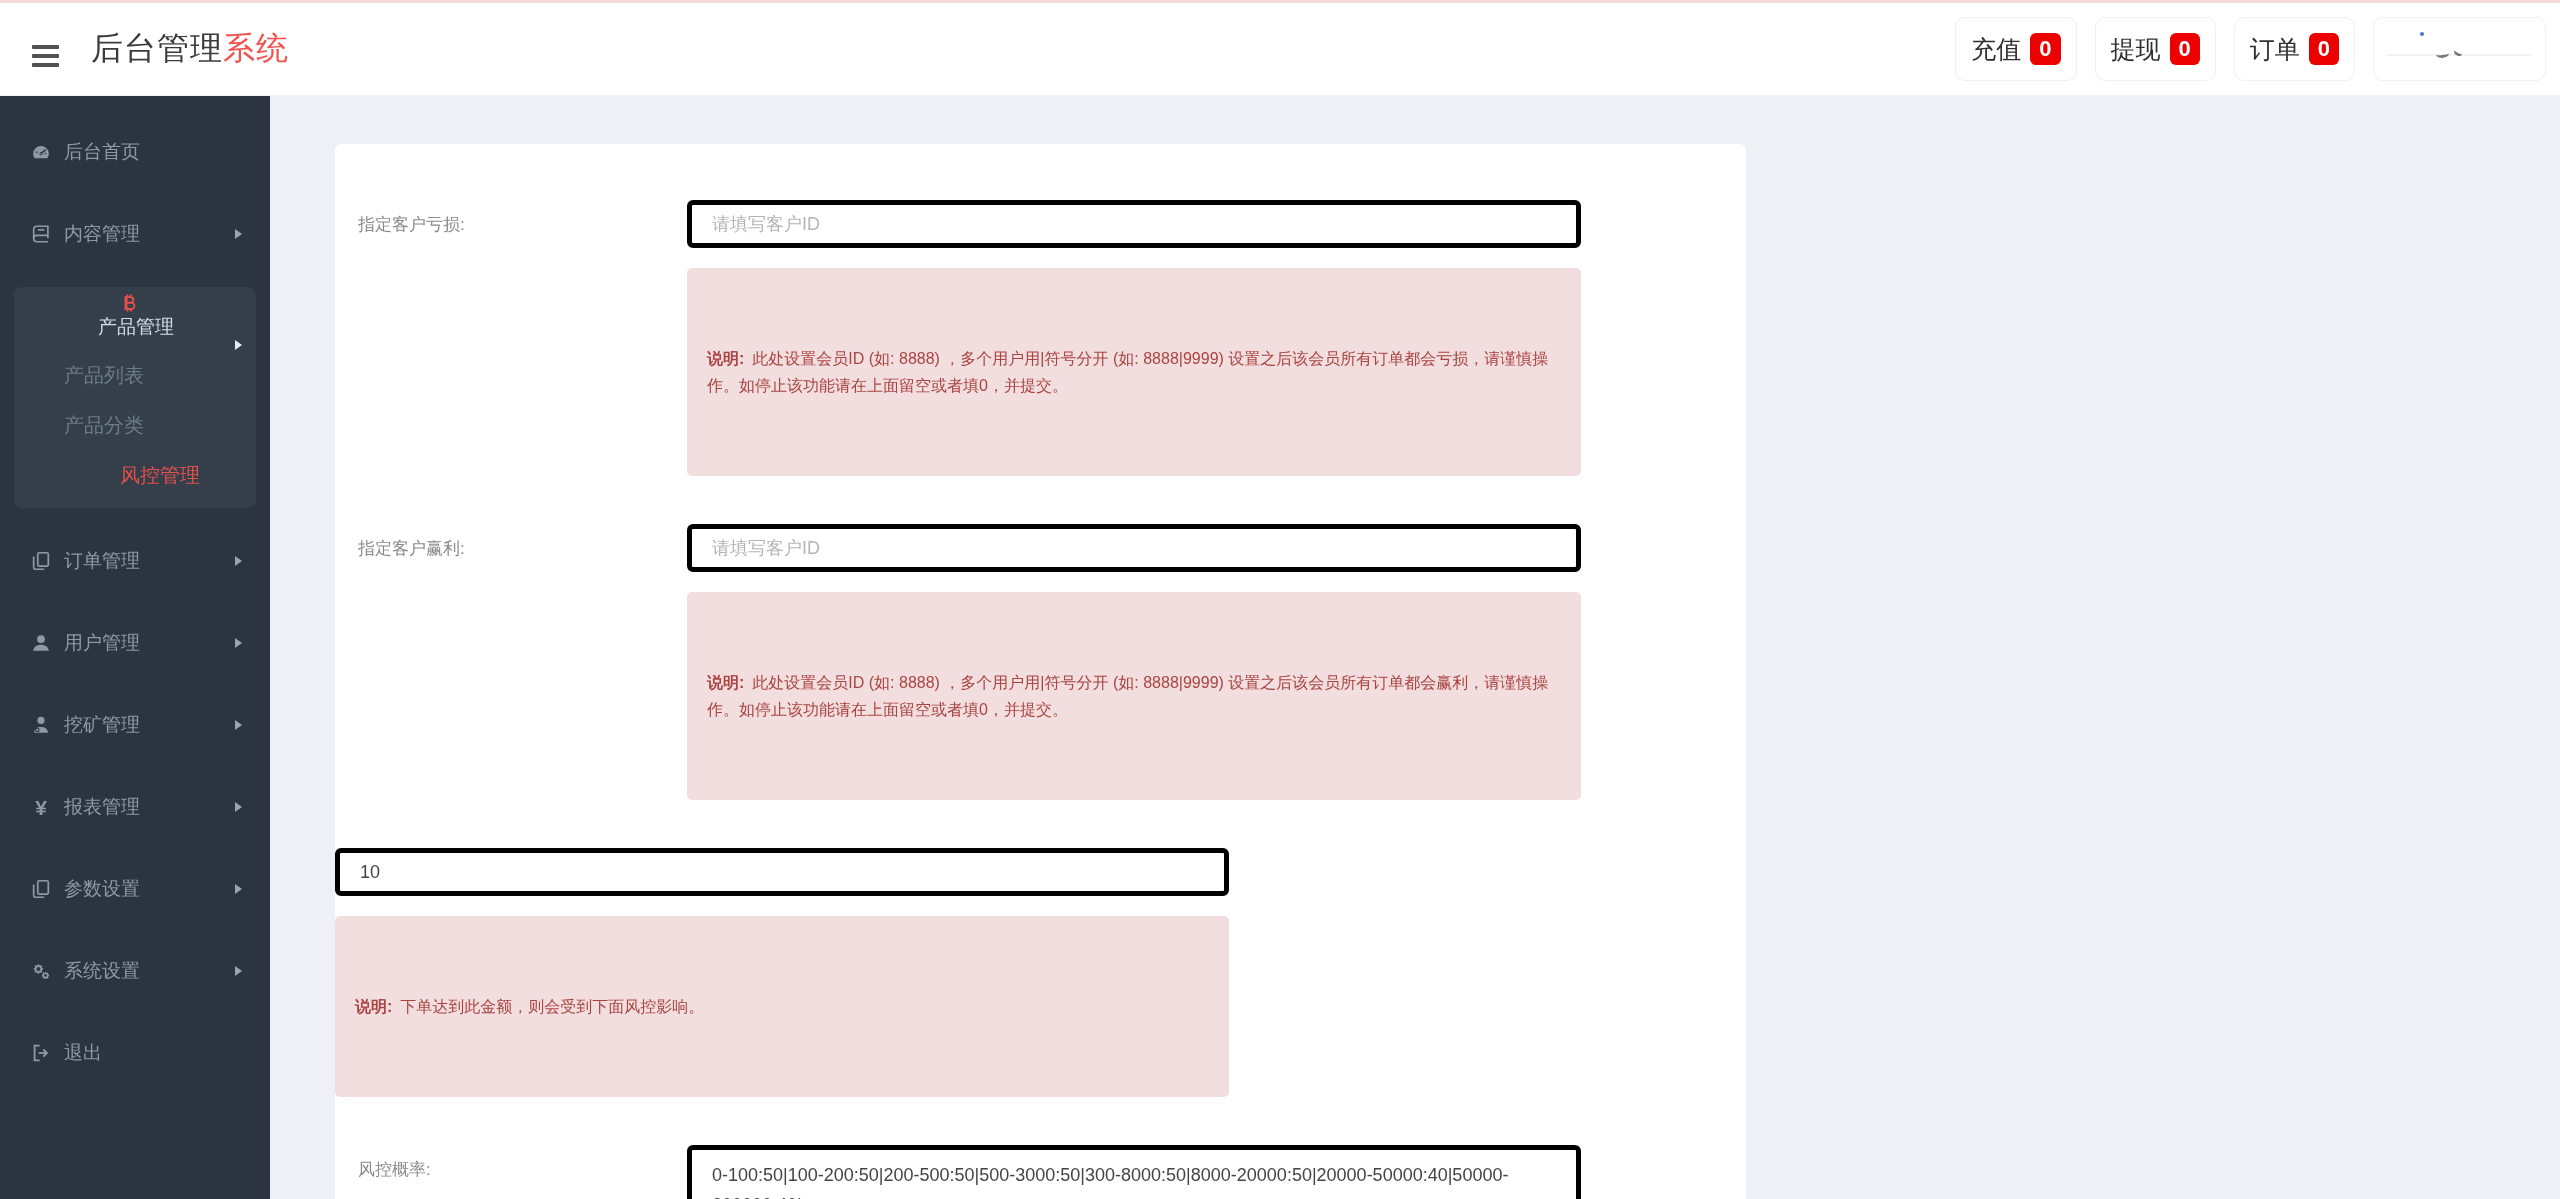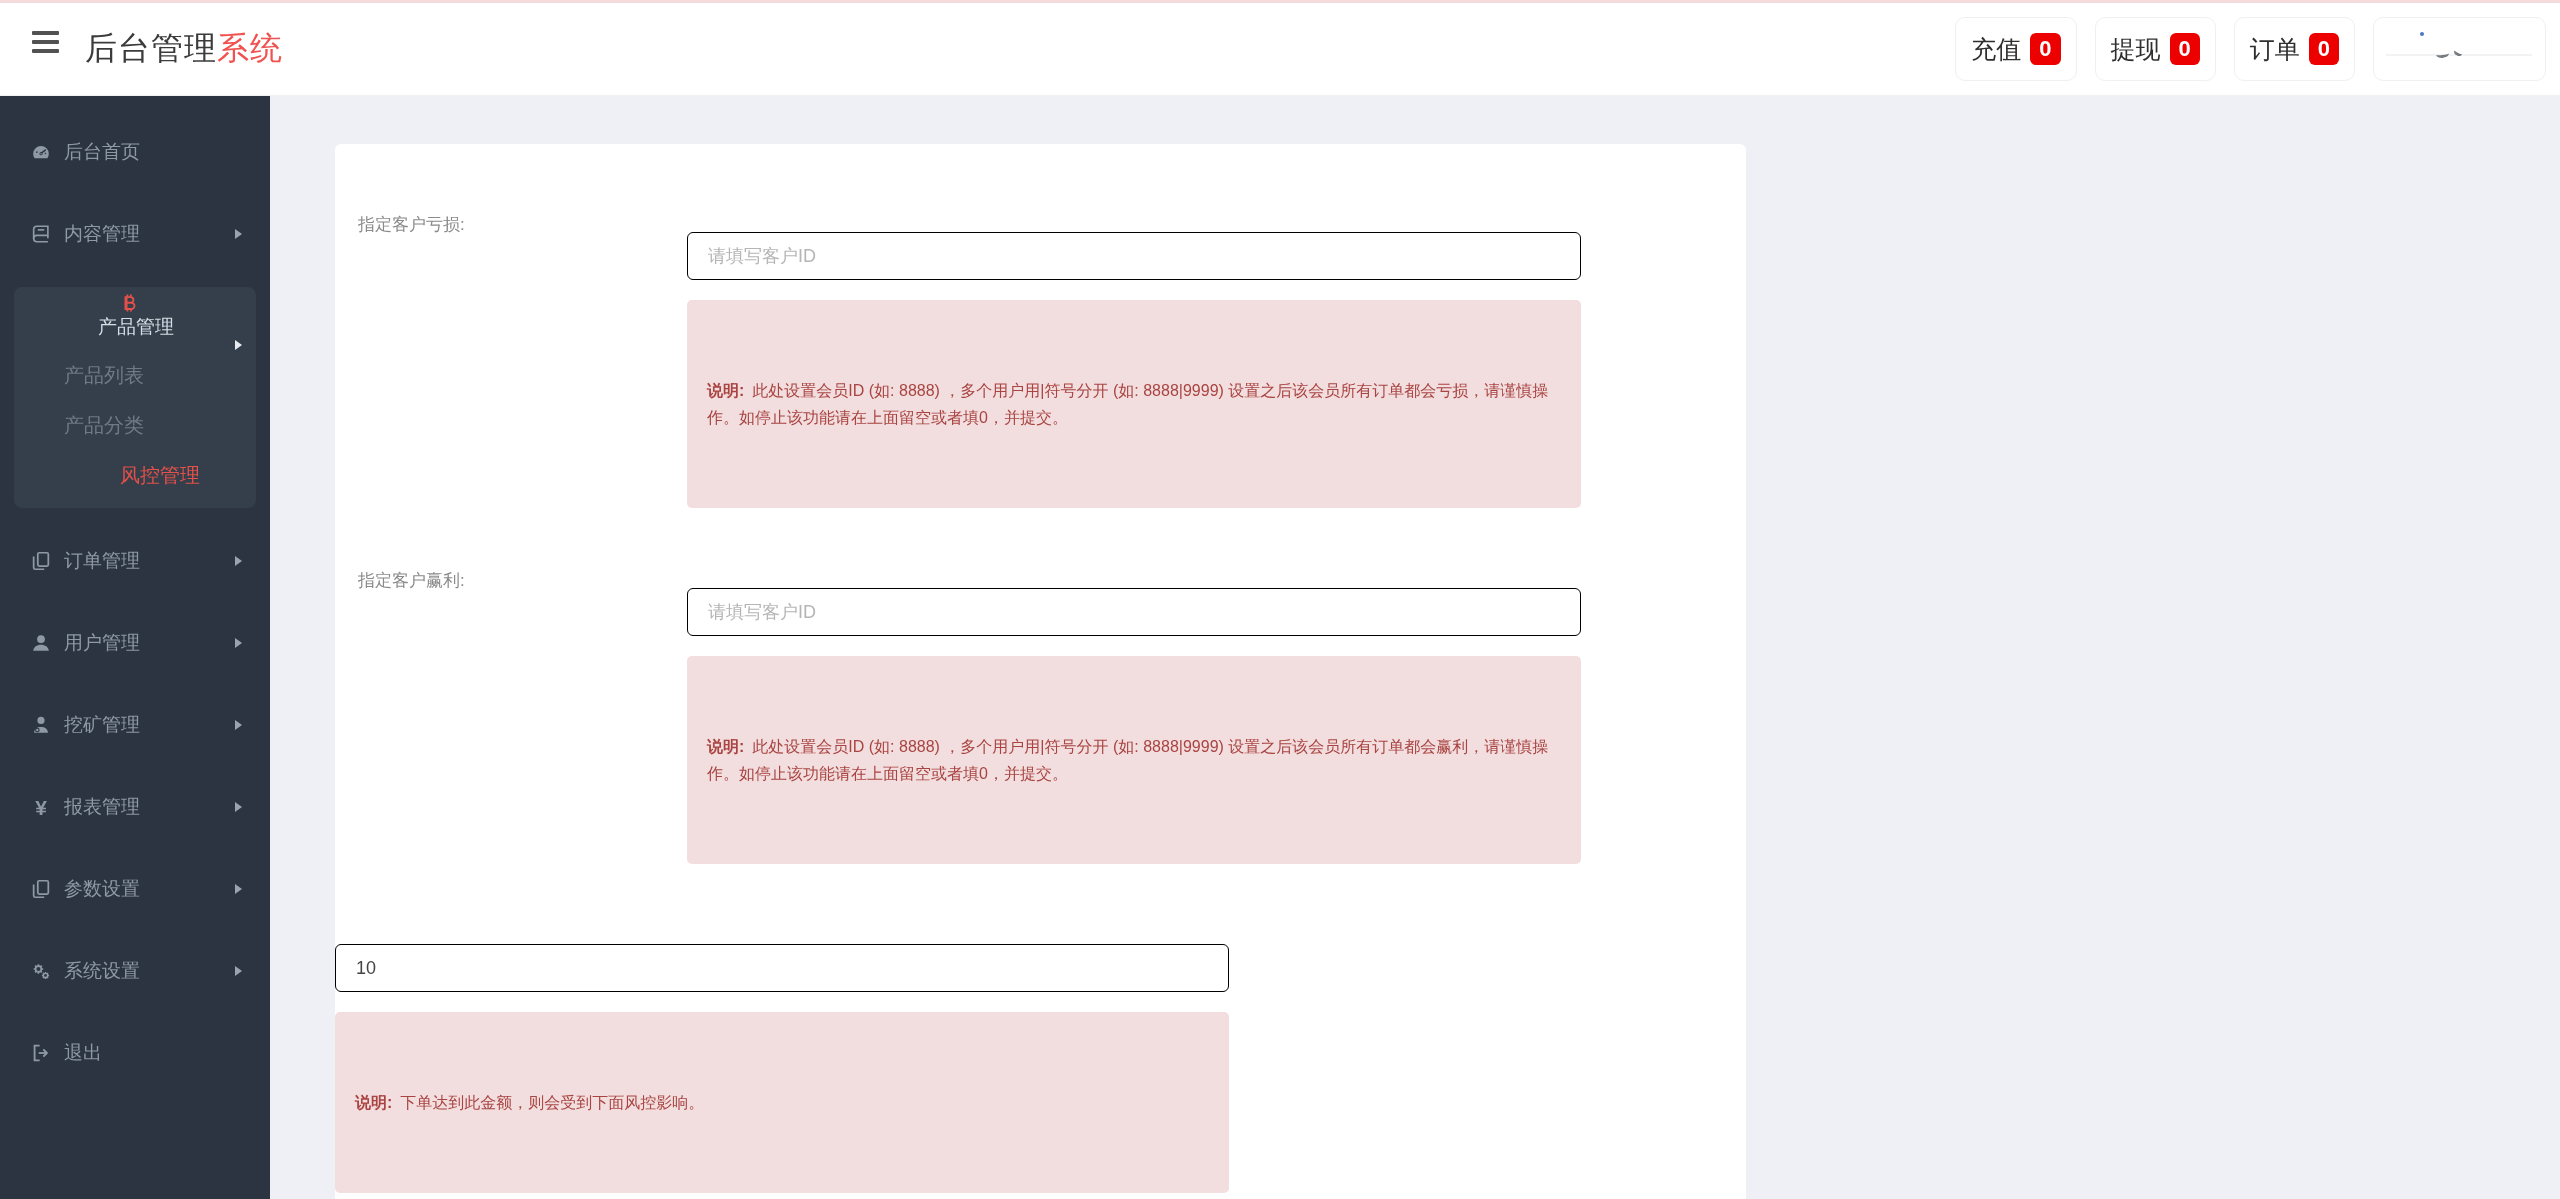--- a/index.html
+++ b/index.html
@@ -12,21 +12,21 @@
 
   
   .topline { height:3px; background:#f4dada; flex:0 0 auto; }
 
   
   header {
     height:93px; background:#fff; border-bottom:1px solid #f1f1f1;
     display:flex; align-items:center; justify-content:space-between;
     padding:0 14px 0 30px; flex:0 0 auto;
   }
-  .h-left { display:flex; align-items:flex-start; gap:24px; }
+  .h-left { display:flex; align-items:flex-end; gap:30px; }
   .hamburger { display:flex; flex-direction:column; gap:5px; cursor:pointer; padding:4px 2px; }
   .hamburger span { display:block; width:27px; height:4px; background:#525252; border-radius:1px; }
   .app-title { font-size:32px; color:#3b3b3b; letter-spacing:1px; }
   .app-title .accent { color:#f0524f; }
 
   .h-right { display:flex; align-items:center; gap:18px; }
   .stat {
     height:64px; background:#fff; border:1px solid #f0f0f0; border-radius:10px;
     display:flex; align-items:center; gap:9px; padding:0 15px;
     font-size:25px; color:#2f2f2f; cursor:pointer;
@@ -74,22 +74,22 @@
   
   main { flex:1; min-width:0; }
   .card {
     margin:48px 0 0 65px; width:1411px; min-height:1200px;
     background:#fff; border-radius:6px; padding:56px 0 80px;
   }
   .f-row { display:flex; margin-bottom:48px; }
   .f-label { width:352px; padding:13px 10px 0 23px; font-size:17px; color:#8a8a8a; flex:0 0 auto; }
   .f-content { width:894px; display:flex; flex-direction:column; gap:20px; }
   .f-input, .f-textarea {
-    width:894px; border:1px solid #000000; border-radius:6px;
-    font-family:inherit; font-size:18px; color:#444; background:#fff; outline:none;margin-top:32px;
+    width:894px; border:5px solid #000000; border-radius:6px;
+    font-family:inherit; font-size:18px; color:#444; background:#fff; outline:none;
   }
   .f-input { height:48px; padding:0 20px; }
   .f-input::placeholder { color:#b5b5b5; }
   .f-textarea { height:316px; padding:10px 20px; line-height:30px; resize:vertical; }
   .alert {
     background:#f2dede; border-radius:5px; padding:23px 20px;
     color:#a94442; font-size:16px; line-height:27px; white-space:pre-wrap;
   }
   .alert b { margin-right:8px; }
 </style>

